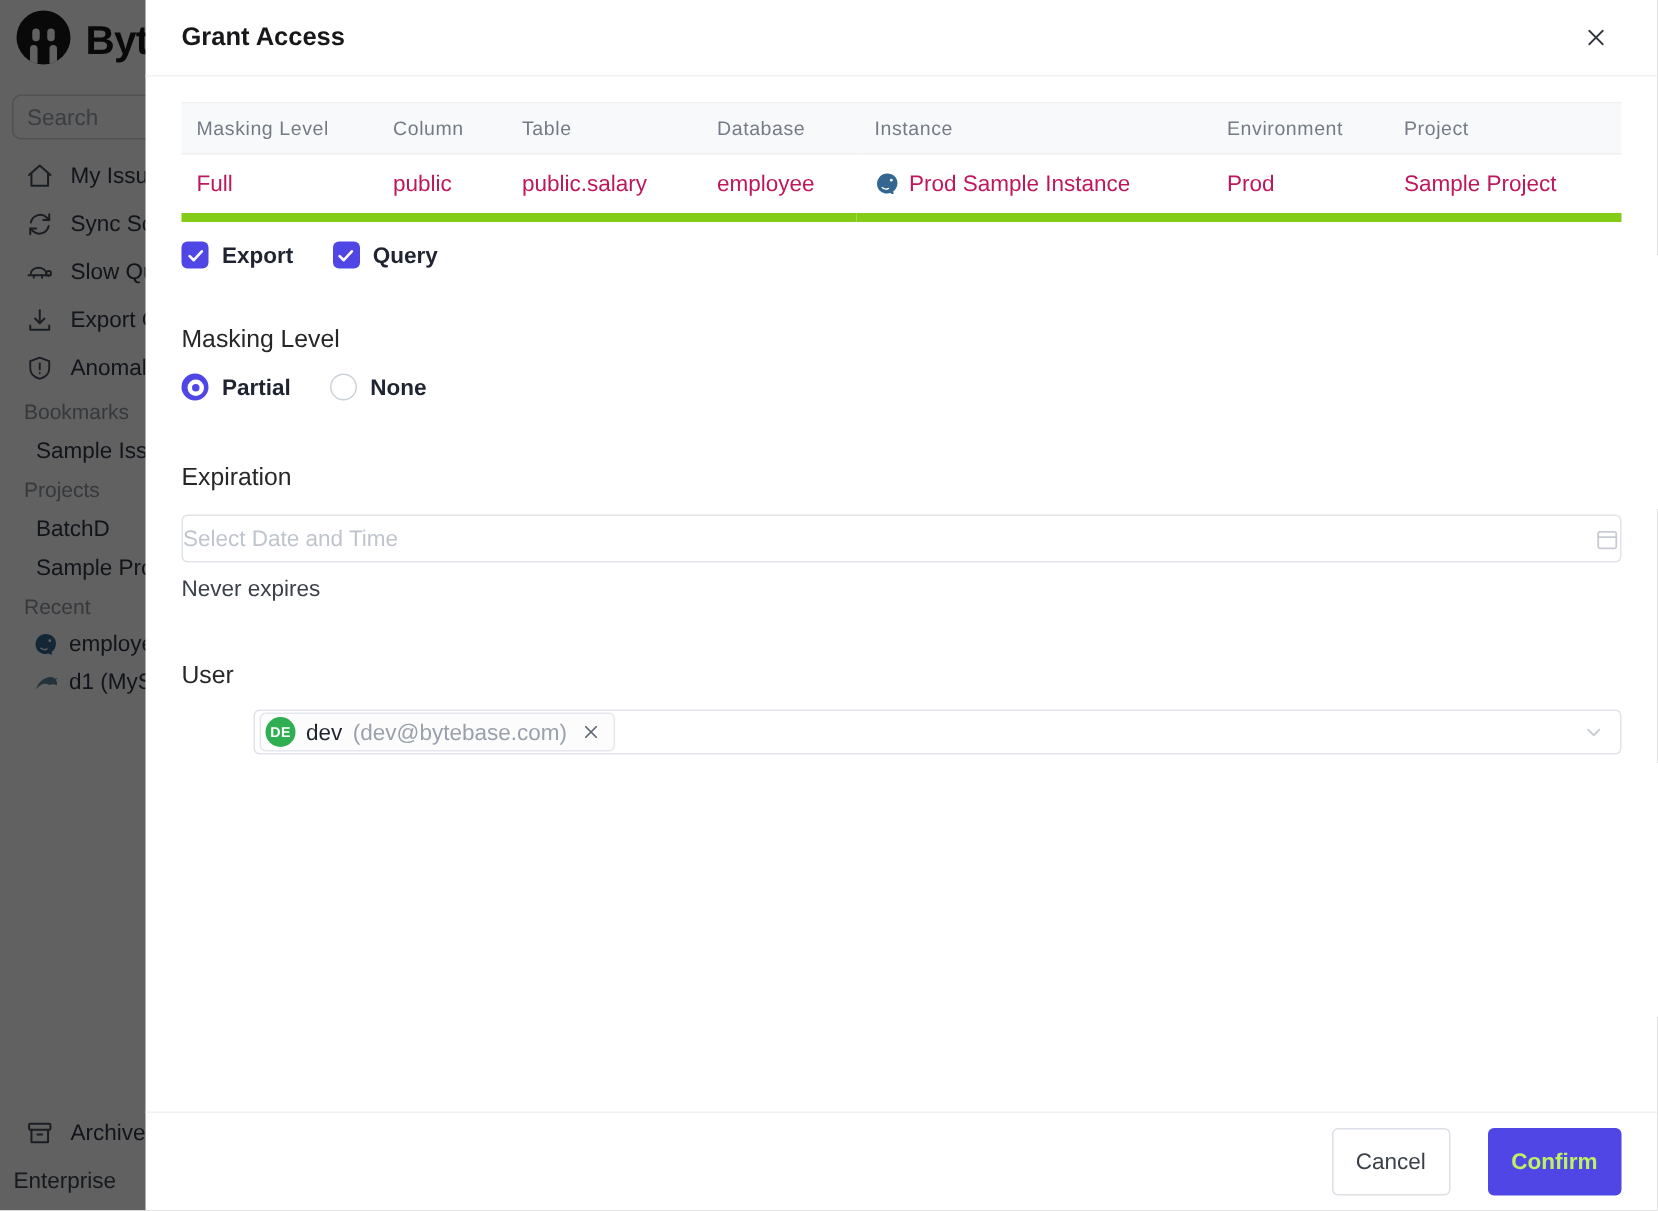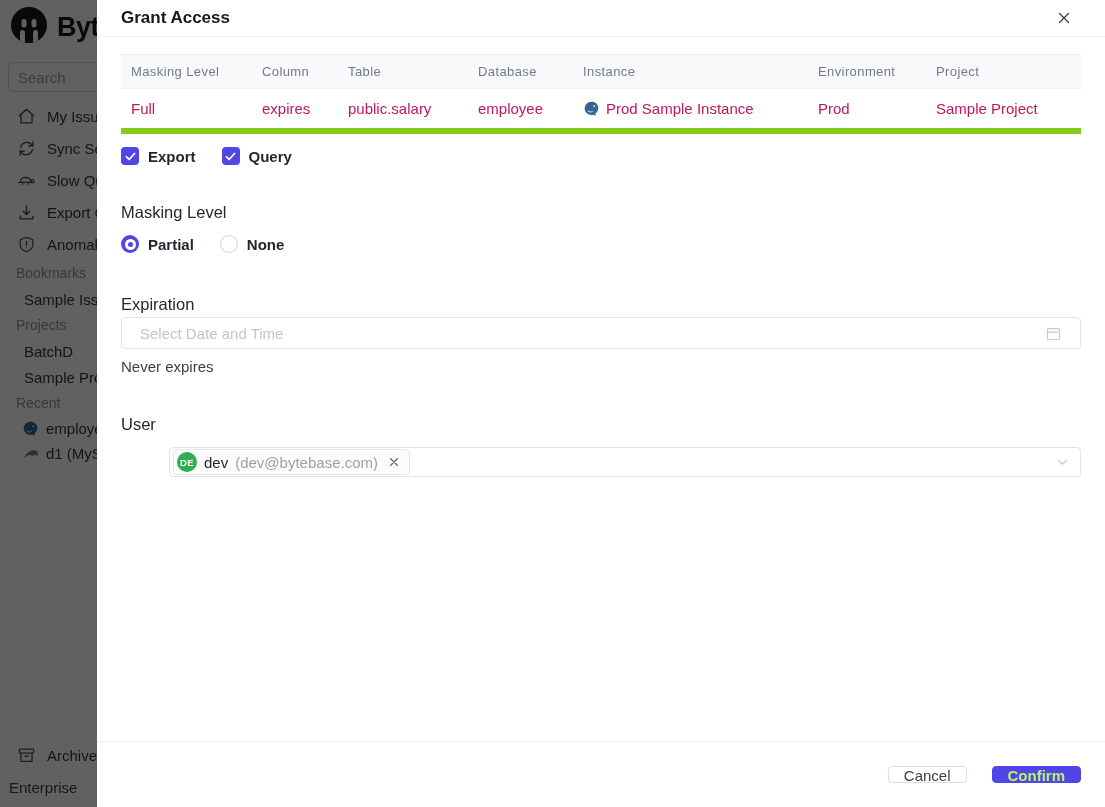--- a/index.html
+++ b/index.html
@@ -24,21 +24,21 @@
   .recent-item { height:25px; display:flex; align-items:center; gap:7px; padding-left:22px; font-size:15px; color:#2f3744; white-space:nowrap; cursor:pointer; }
   .recent-item svg { width:17px; height:17px; flex:0 0 auto; }
   .sidebar-bottom { position:absolute; left:0; right:0; bottom:0; }
   .plan-label { padding:8px 0 11px 9px; font-size:15px; color:#3b424e; }
 
   
   .overlay { position:absolute; inset:0; background:rgba(0,0,0,0.62); z-index:5; }
 
   
   .modal { position:absolute; left:97px; top:0; width:1008px; height:807px; background:#fff; z-index:10; display:flex; flex-direction:column; }
-  .modal-header { flex:0 0 auto; height:37px; display:flex; align-items:center; padding:0 30px 0 24px; border-bottom:1px solid #f0f1f3; }
+  .modal-header { flex:0 0 auto; height:51px; display:flex; align-items:center; padding:0 30px 0 24px; border-bottom:1px solid #f0f1f3; }
   .modal-title { font-size:17px; font-weight:700; color:#18181b; }
   .close-btn { margin-left:auto; background:none; border:none; cursor:pointer; display:flex; padding:2px; }
   .modal-body { flex:1 1 auto; padding:17px 24px 0; overflow:hidden; }
 
   table.grant-table { width:100%; border-collapse:collapse; }
   .grant-table th { background:#f8f9fa; text-align:left; font-size:13px; font-weight:500; color:#747b86; letter-spacing:0.4px; padding:9px 12px; border-top:1px solid #eef0f2; border-bottom:1px solid #eef0f2; white-space:nowrap; }
   .grant-table th:first-child, .grant-table td:first-child { padding-left:10px; }
   .grant-table td { font-size:15px; color:#be185d; padding:11px 12px; border-bottom:6px solid #84cc16; white-space:nowrap; }
   .cell-with-icon { display:flex; align-items:center; gap:6px; }
 
@@ -50,35 +50,35 @@
 
   .option-row { display:flex; align-items:center; gap:26px; margin-top:13px; }
   .check-option, .radio-option { display:flex; align-items:center; gap:9px; font-size:15px; font-weight:600; color:#1f2430; cursor:pointer; }
   .checkbox { width:18px; height:18px; border-radius:4px; background:var(--accent); display:flex; align-items:center; justify-content:center; }
   .radio { width:18px; height:18px; border-radius:50%; position:relative; }
   .radio.checked { background:var(--accent); }
   .radio.checked::before { content:""; position:absolute; inset:3.5px; border-radius:50%; background:#fff; }
   .radio.checked::after { content:""; position:absolute; inset:6.5px; border-radius:50%; background:var(--accent); }
   .radio.unchecked { background:#fff; border:1.5px solid #cdd2d9; }
 
-  .date-input { margin-top:3px; height:32px; border:1px solid #e0e3e8; border-radius:4px; display:flex; align-items:center; padding:0 18px; }
+  .date-input { margin-top:15px; height:32px; border:1px solid #e0e3e8; border-radius:4px; display:flex; align-items:center; padding:0 0; }
   .date-input input { flex:1; border:none; outline:none; font-size:15px; color:#374151; font-family:inherit; background:transparent; }
   .date-input input::placeholder { color:#c0c5cd; }
   .note { margin-top:9px; font-size:15px; color:#3b4049; }
 
   .user-select { margin-top:13px; min-height:30px; border:1px solid #e0e3e8; border-radius:4px; display:flex; align-items:center; padding:0 32px 0 3px; position:relative; cursor:pointer;margin-left:48px; }
   .user-tag { display:flex; align-items:center; gap:7px; border:1px solid #e4e7ed; background:#fcfcfd; border-radius:4px; padding:2px 8px 2px 3px; }
   .avatar { width:20px; height:20px; border-radius:50%; background:var(--avatar-green); color:#fff; font-size:9.5px; font-weight:700; display:flex; align-items:center; justify-content:center; letter-spacing:0.3px; }
   .tag-name { font-size:15px; color:#1f2430; }
   .tag-email { font-size:15px; color:#9aa1ab; }
   .tag-x { background:none; border:none; display:flex; cursor:pointer; padding:0; margin-left:2px; }
   .select-chevron { position:absolute; right:10px; top:50%; transform:translateY(-50%); display:flex; }
 
   .modal-footer { flex:0 0 auto; height:66px; border-top:1px solid #f1f2f4; display:flex; align-items:center; justify-content:flex-end; gap:25px; padding-right:24px; }
-  .btn { height:17px; padding:0 15px; border-radius:4px; font-size:15px; font-family:inherit; cursor:pointer; }
+  .btn { height:45px; padding:0 15px; border-radius:4px; font-size:15px; font-family:inherit; cursor:pointer; }
   .btn-cancel { background:#fff; border:1px solid #dcdfe6; color:#3b4049; }
   .btn-confirm { background:var(--accent); border:1px solid var(--accent); color:#bef264; font-weight:600; }
 </style>
 </head>
 <body>
 
 <div class="sidebar">
   <div class="brand">
     <span>
       <svg width="40" height="40" viewBox="0 0 40 40">
@@ -214,21 +214,21 @@
           <th>Table</th>
           <th>Database</th>
           <th>Instance</th>
           <th>Environment</th>
           <th>Project</th>
         </tr>
       </thead>
       <tbody>
         <tr>
           <td>Full</td>
-          <td>expires</td>
+          <td>public</td>
           <td>public.salary</td>
           <td>employee</td>
           <td>
             <span class="cell-with-icon">
               <svg width="17" height="17" viewBox="0 0 20 20">
                   <path d="M10 2c4.6 0 8 3.1 8 7.4 0 2.9-1.4 5.3-3.4 6.6l.4 1.8c-.9.5-2 .2-2.5-.5-.8.2-1.6.3-2.5.3C5.4 17.6 2 14.4 2 10.1S5.4 2 10 2z" fill="#336791"></path>
                   <circle cx="13.2" cy="7.2" r="1.1" fill="#fff"></circle>
                   <path d="M6 13c1.5 1.3 3.5 1.5 5 .6" stroke="#fff" stroke-width="1" fill="none" stroke-linecap="round"></path>
                 </svg>
               <span>Prod Sample Instance</span>

